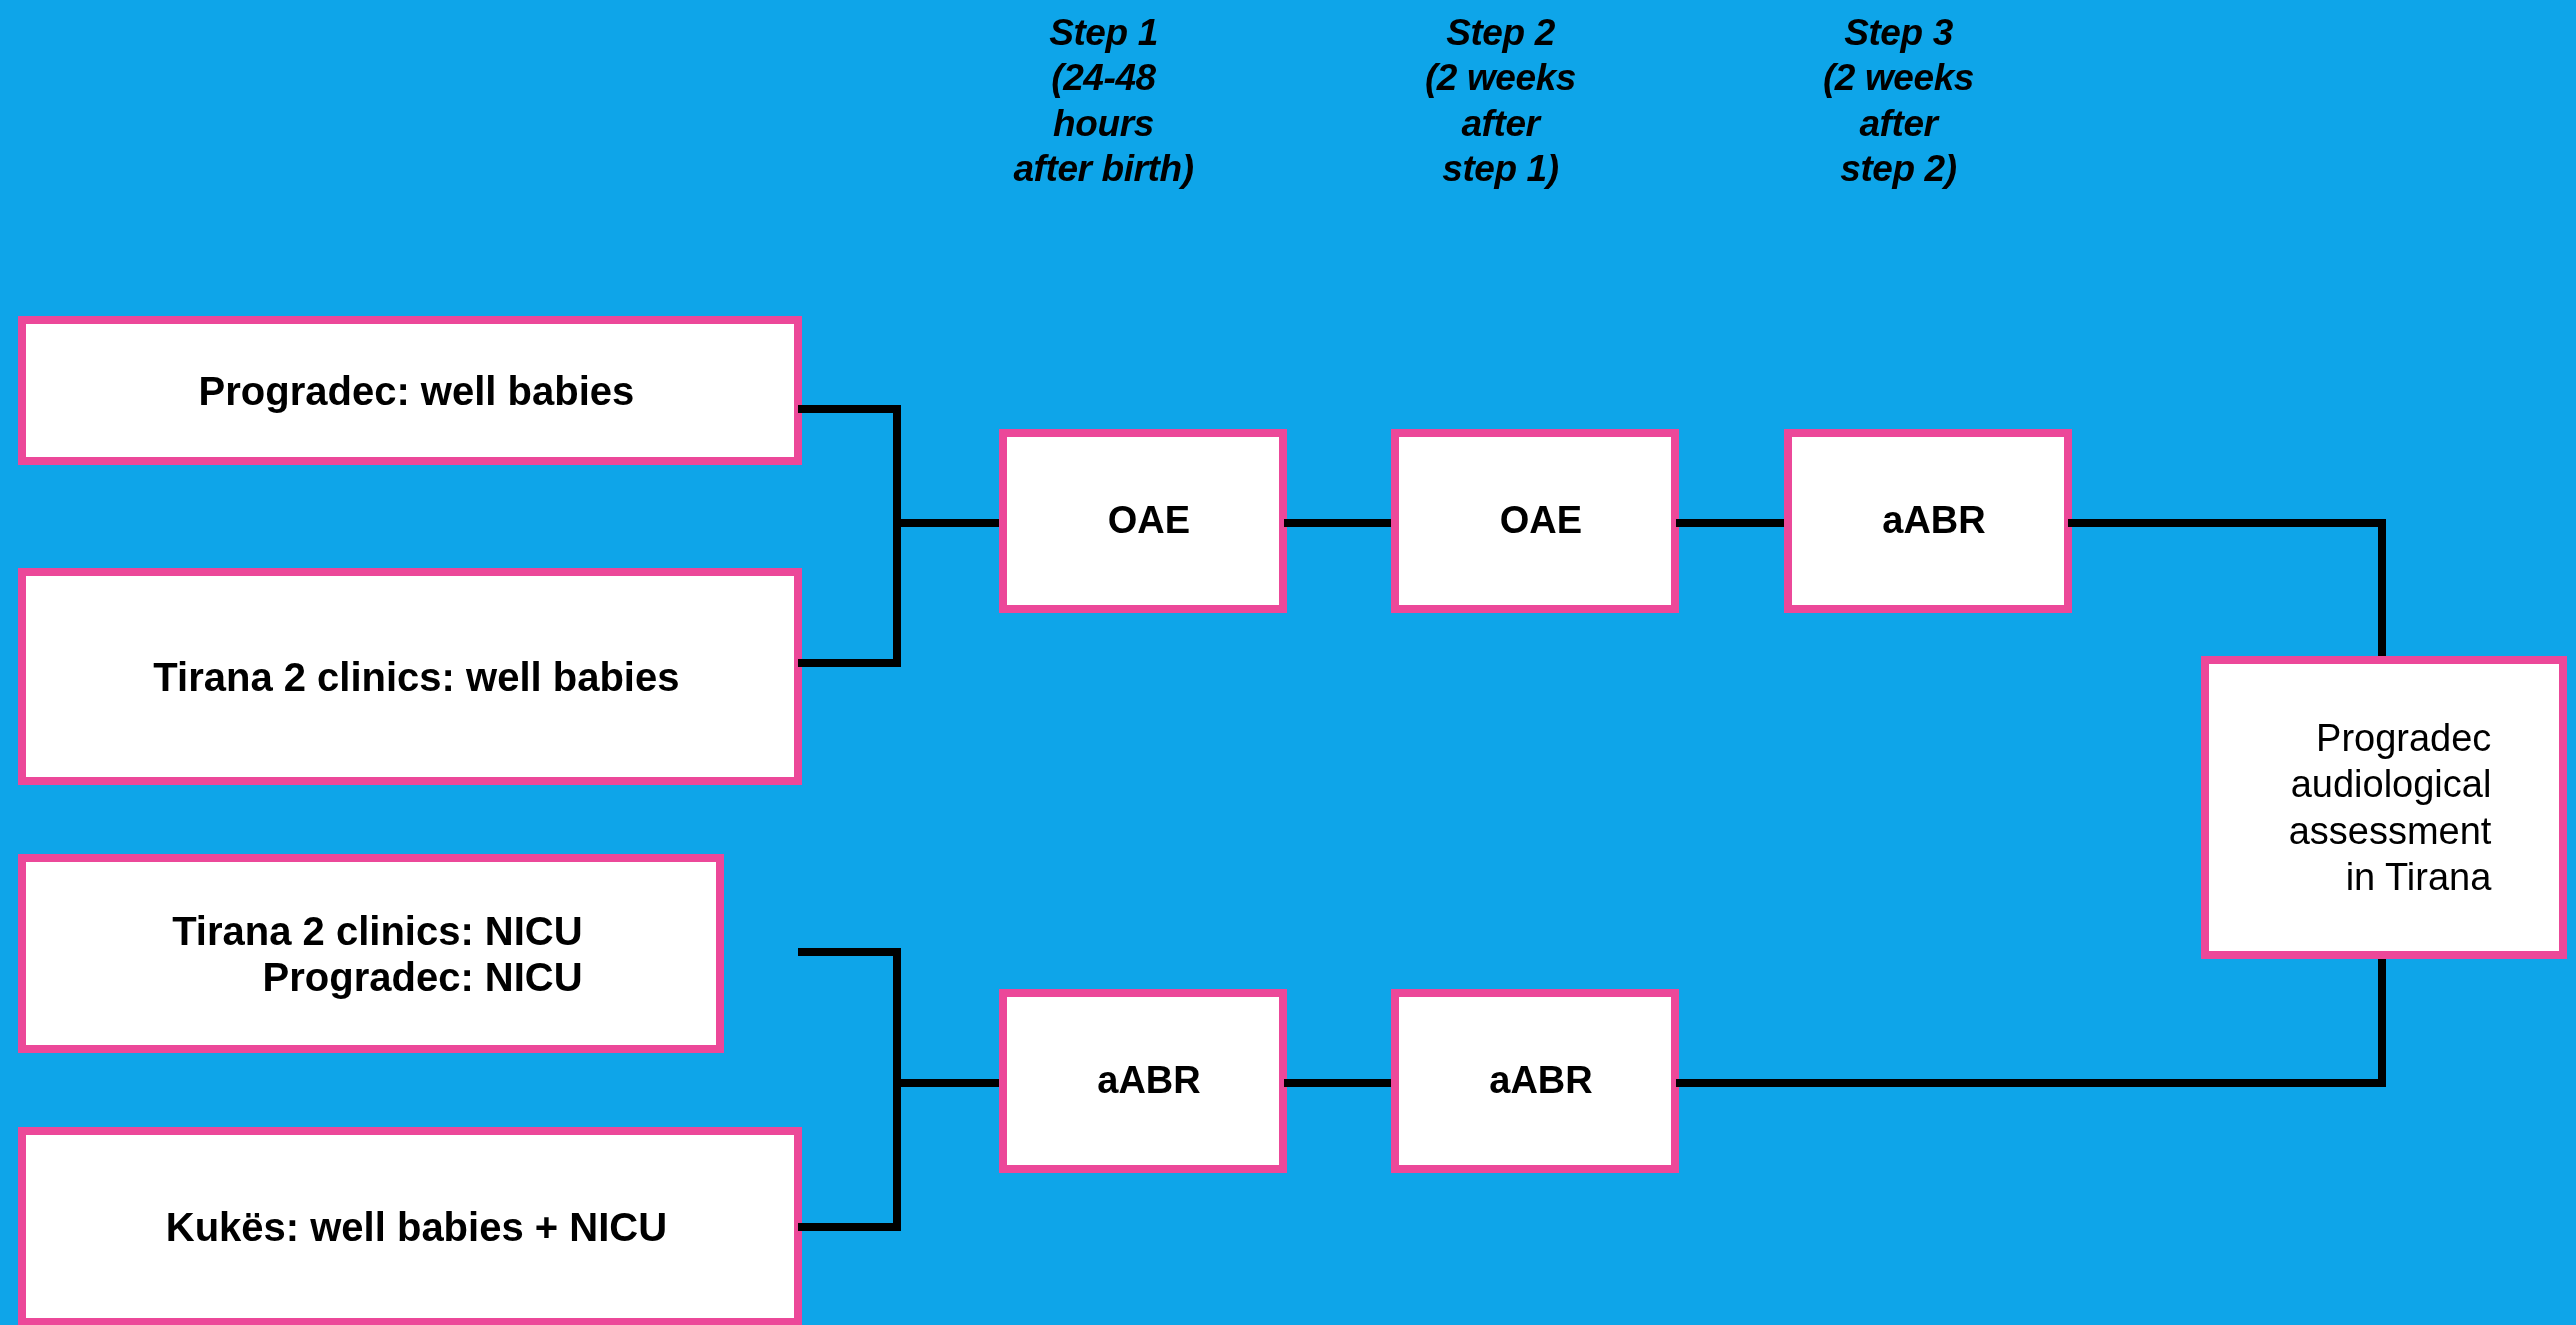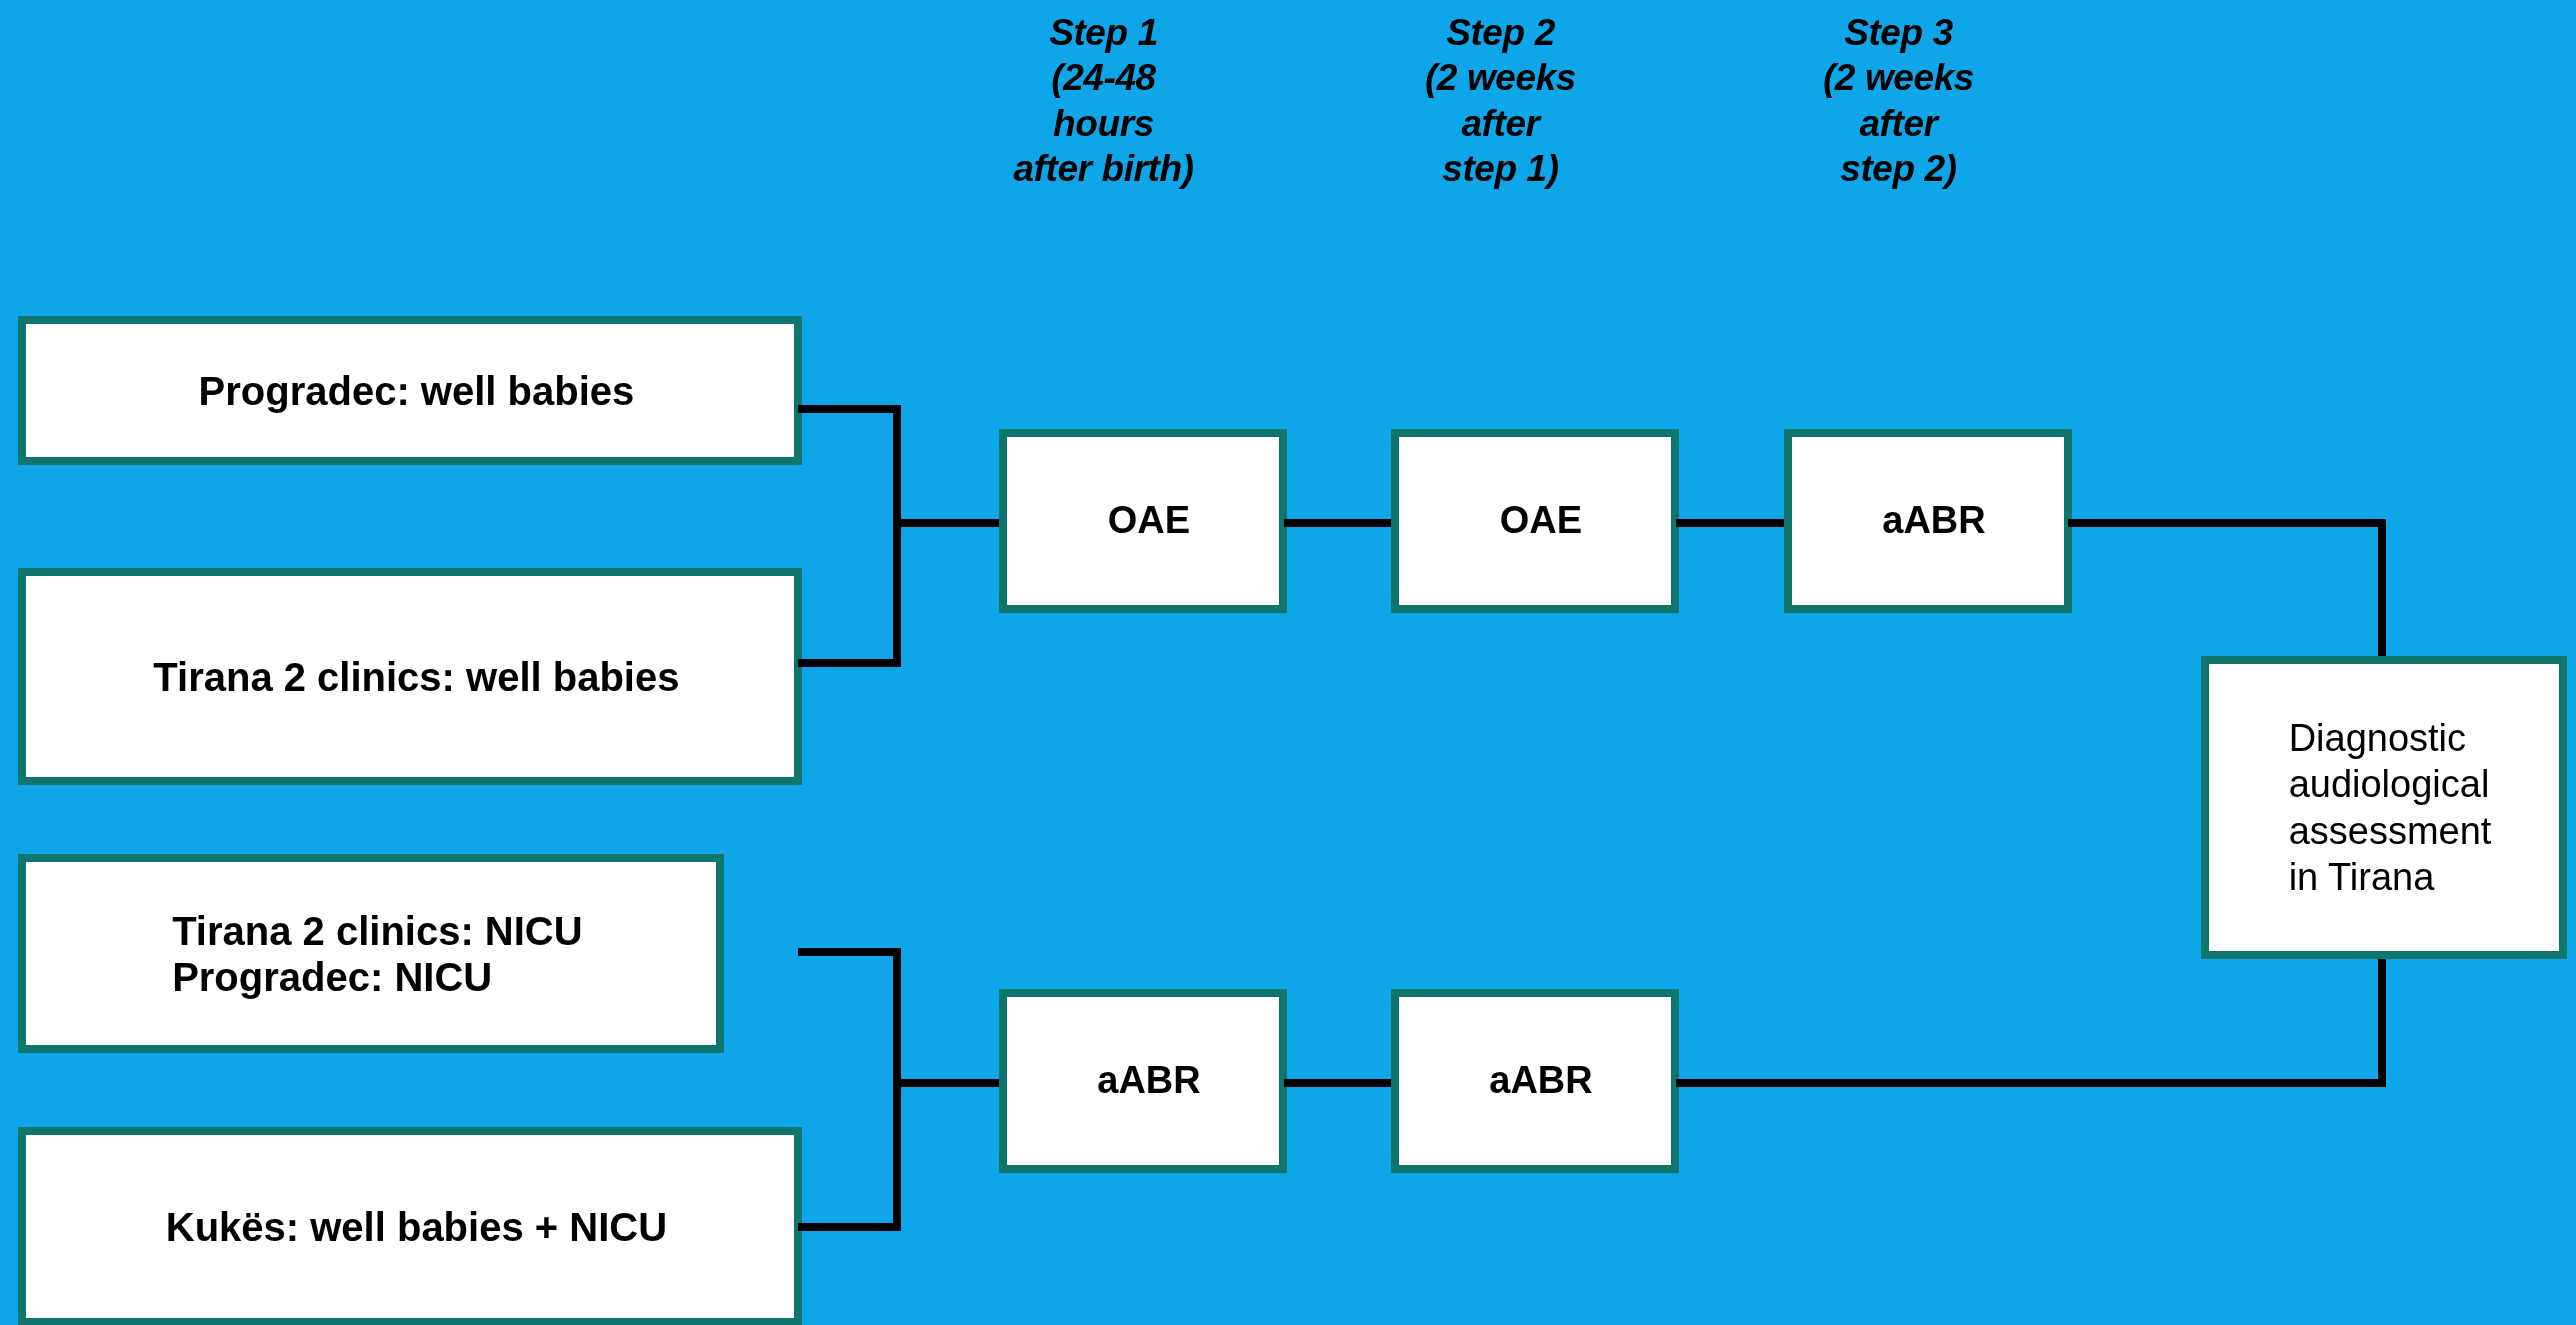--- a/index.html
+++ b/index.html
@@ -31,25 +31,25 @@
     color: #000000;
     white-space: pre-line;
     letter-spacing: -0.4px;
   }
 
   
   .box {
     position: absolute;
     box-sizing: border-box;
     background: #ffffff;
-    border: 8px solid #0f766e;
+    border: 8px solid #ec4899;
     display: flex;
     align-items: center;
     justify-content: center;
-    text-align: left;
+    text-align: right;
     padding-left: 12px;
   }
   .box .box-label {
     font-size: 40px;
     font-weight: bold;
     line-height: 1.15;
     white-space: pre-line;
     color: #000000;
   }
   .box.source .box-label { font-size: 40px; }
@@ -151,20 +151,20 @@
   <div class="hline" style="left:1284px; top:1079px; width:110px;"></div>
 
   <div class="box test" style="left:1391px; top:989px; width:288px; height:184px;">
     <span class="box-label">aABR</span>
   </div>
 
   <div class="hline" style="left:1676px; top:1079px; width:710px;"></div>
   <div class="vline" style="left:2378px; top:954px; height:133px;"></div>
 
   <div class="box outcome" style="left:2201px; top:656px; width:366px; height:303px;">
-    <span class="box-label">Diagnostic
+    <span class="box-label">Progradec
 audiological
 assessment
 in Tirana</span>
   </div>
 
 </div>
 
 
 </body></html>

